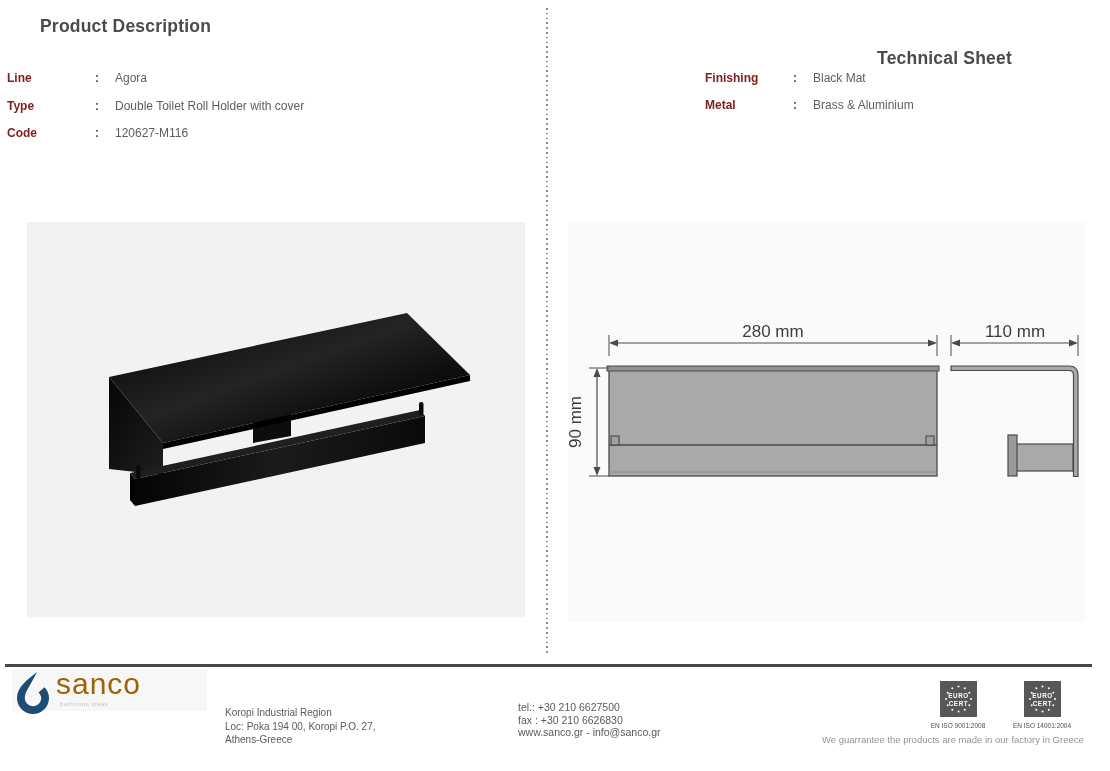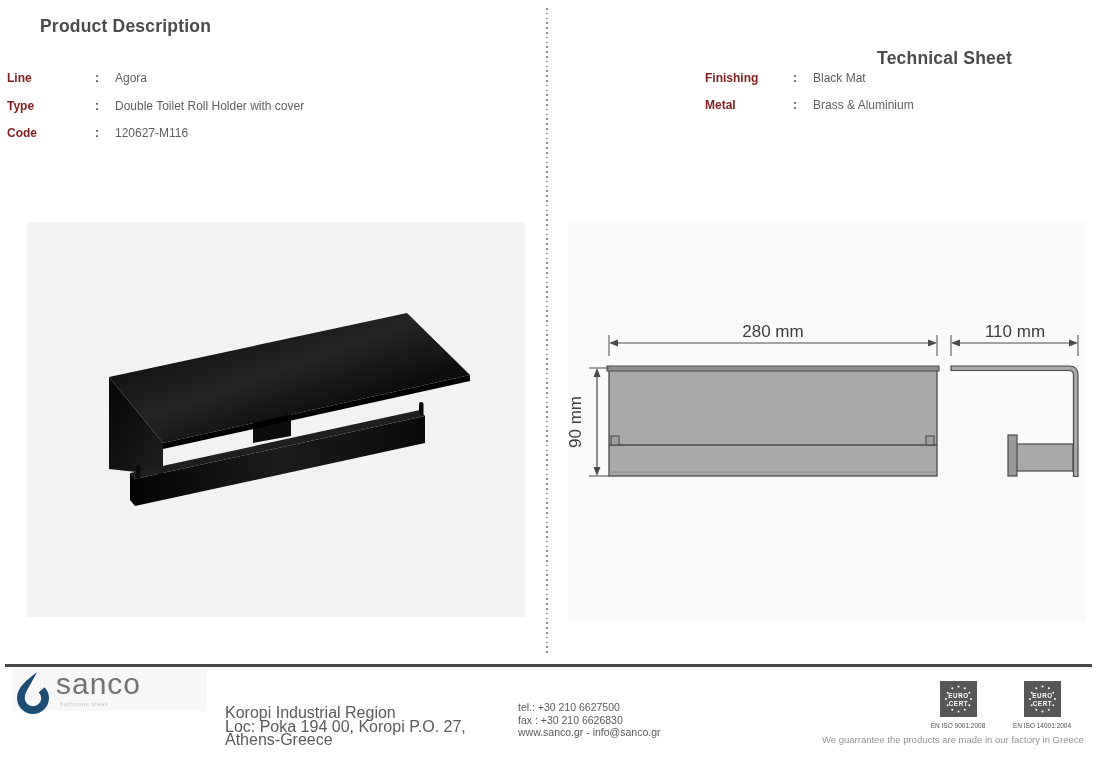--- a/index.html
+++ b/index.html
@@ -33,25 +33,25 @@
   
   #tech-drawing{
     position:absolute; left:568px; top:222px; width:517px; height:400px;
     background:#fafafa;
   }
   #tech-drawing svg text{font-family:"Liberation Sans", sans-serif;}
   
   #footer-line{position:absolute; left:5px; top:664px; width:1087px; height:3px; background:#474747;}
   #logo-block{position:absolute; left:12px; top:669px; width:195px; height:42px; background:#f7f7f7;}
   #logo-mark{position:absolute; left:2px; top:1px;}
-  #brand-name{position:absolute; left:44px; top:-2px; font-size:30px; color:#737373; letter-spacing:1px;}
+  #brand-name{position:absolute; left:44px; top:-2px; font-size:30px; color:#a16207; letter-spacing:1px;}
   #brand-tagline{position:absolute; left:48px; top:32px; font-size:6px; color:#bcc4cd; letter-spacing:0.5px;}
   #company-block{position:absolute; left:12px; top:707px; font-size:10.5px; color:#5a5a5a; line-height:13.5px;}
   #company-name{font-size:11px; font-weight:bold; color:#474747; margin-bottom:1px;}
-  #address-block{position:absolute; left:225px; top:706px; font-size:16px; color:#5a5a5a; line-height:13.5px;}
+  #address-block{position:absolute; left:225px; top:706px; font-size:10px; color:#5a5a5a; line-height:13.5px;}
   #contact-block{position:absolute; left:518px; top:701px; font-size:10.5px; color:#5a5a5a; line-height:12.5px;}
   .cert{position:absolute; top:681px; width:80px; text-align:center;}
   #cert-1{left:918px;}
   #cert-2{left:1002px;}
   .cert .badge{display:inline-block;}
   .cert .cert-caption{font-size:6.5px; color:#4f4f4f; margin-top:1px; white-space:nowrap;}
   #guarantee{position:absolute; left:822px; top:734px; width:250px; font-size:9.5px; color:#939393; white-space:nowrap;}
 </style>
 </head>
 <body>

